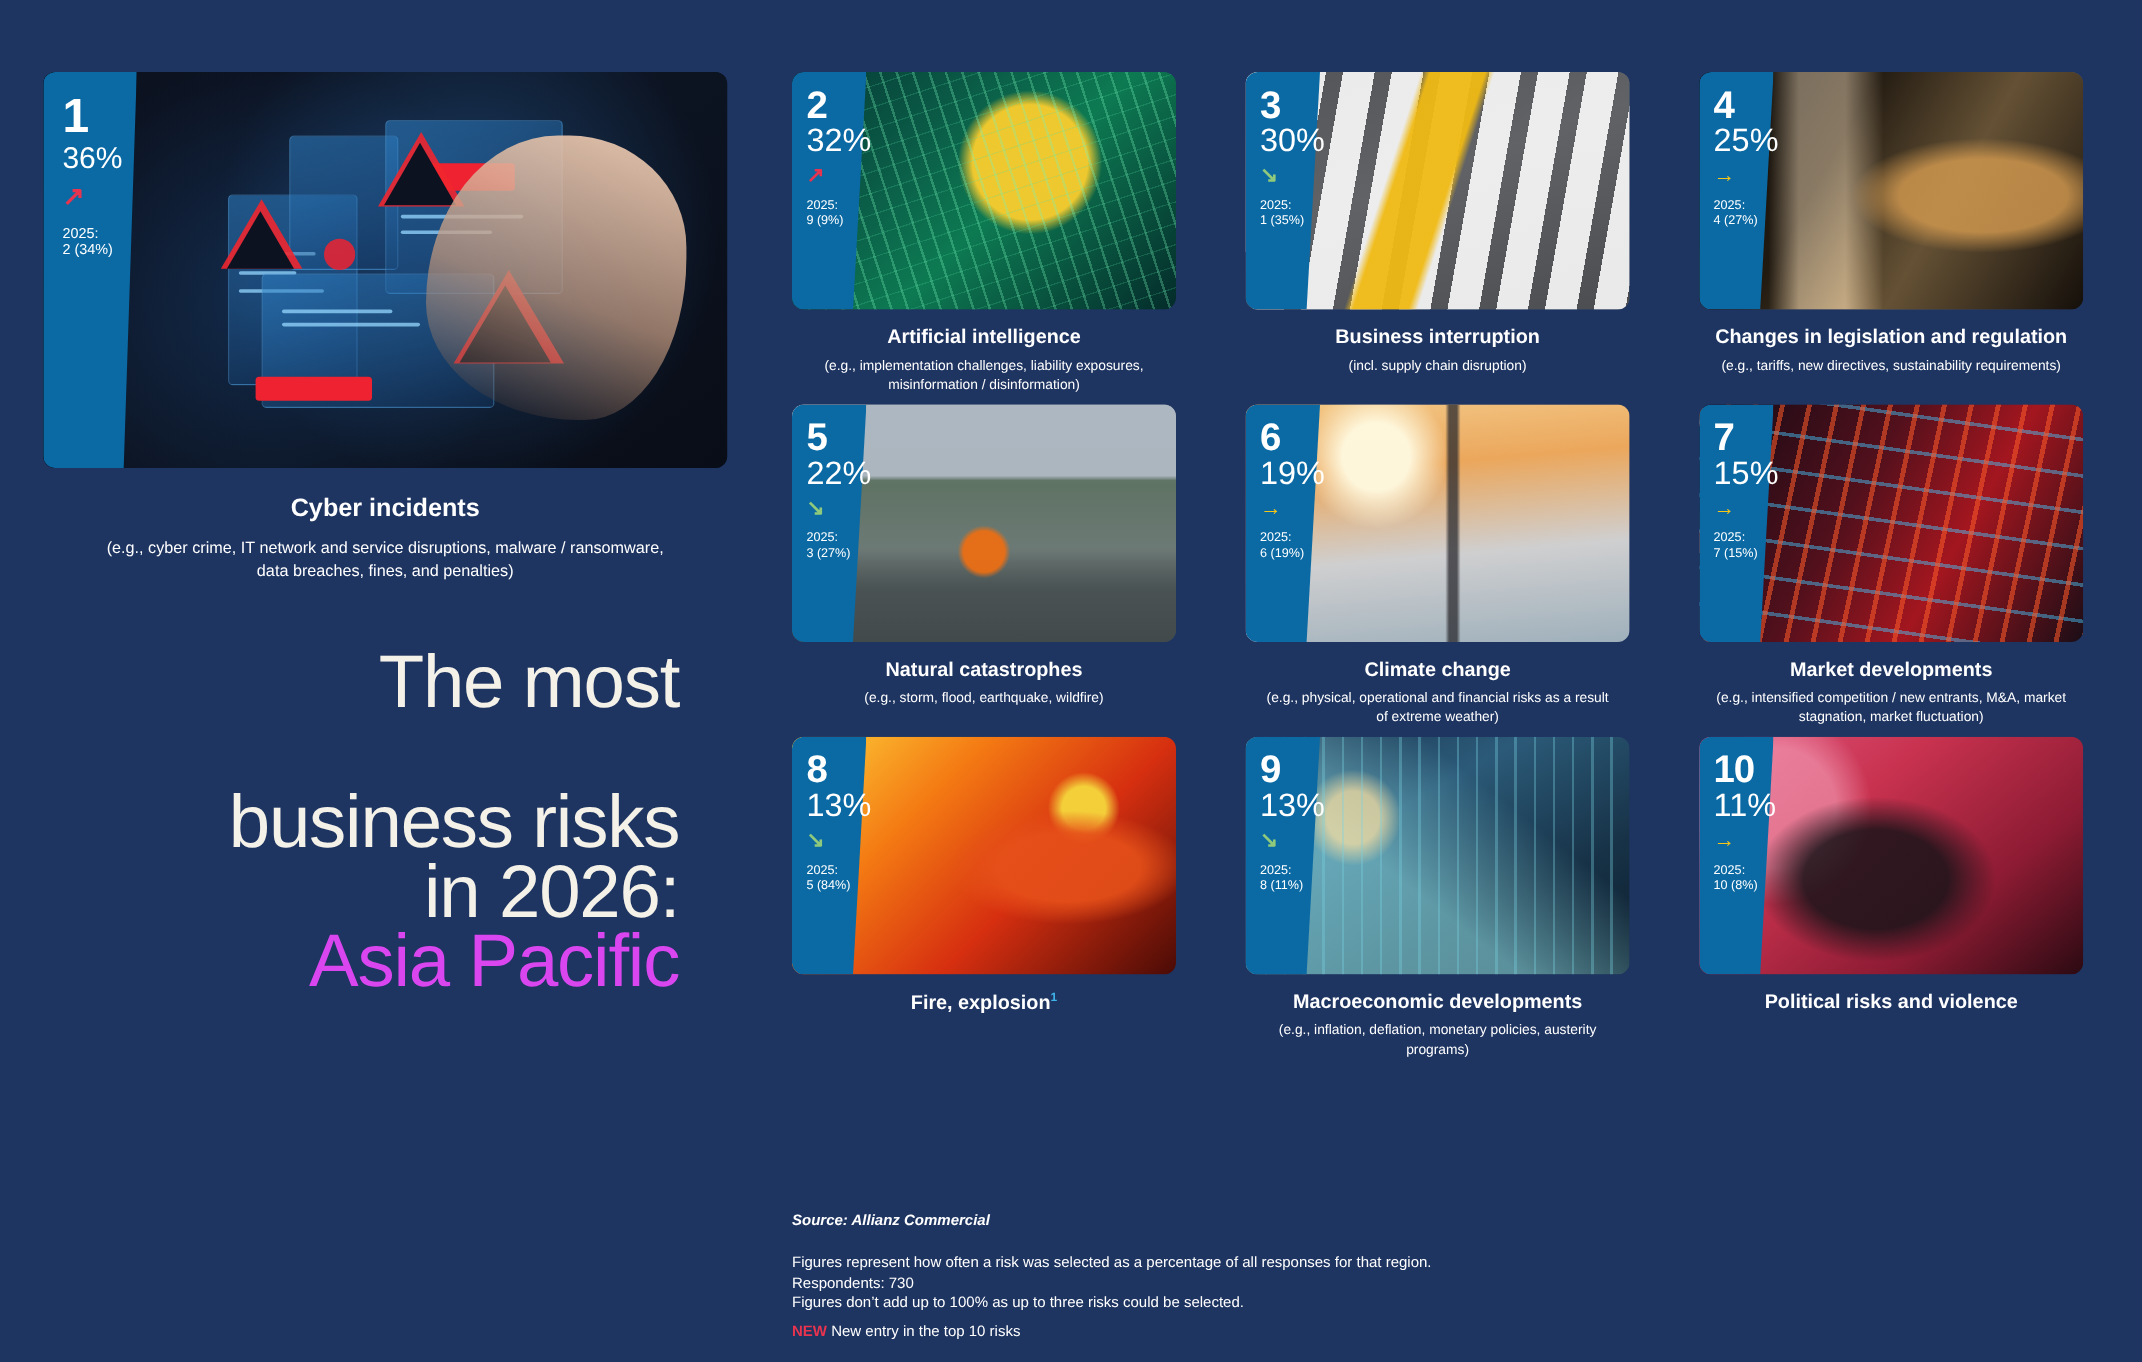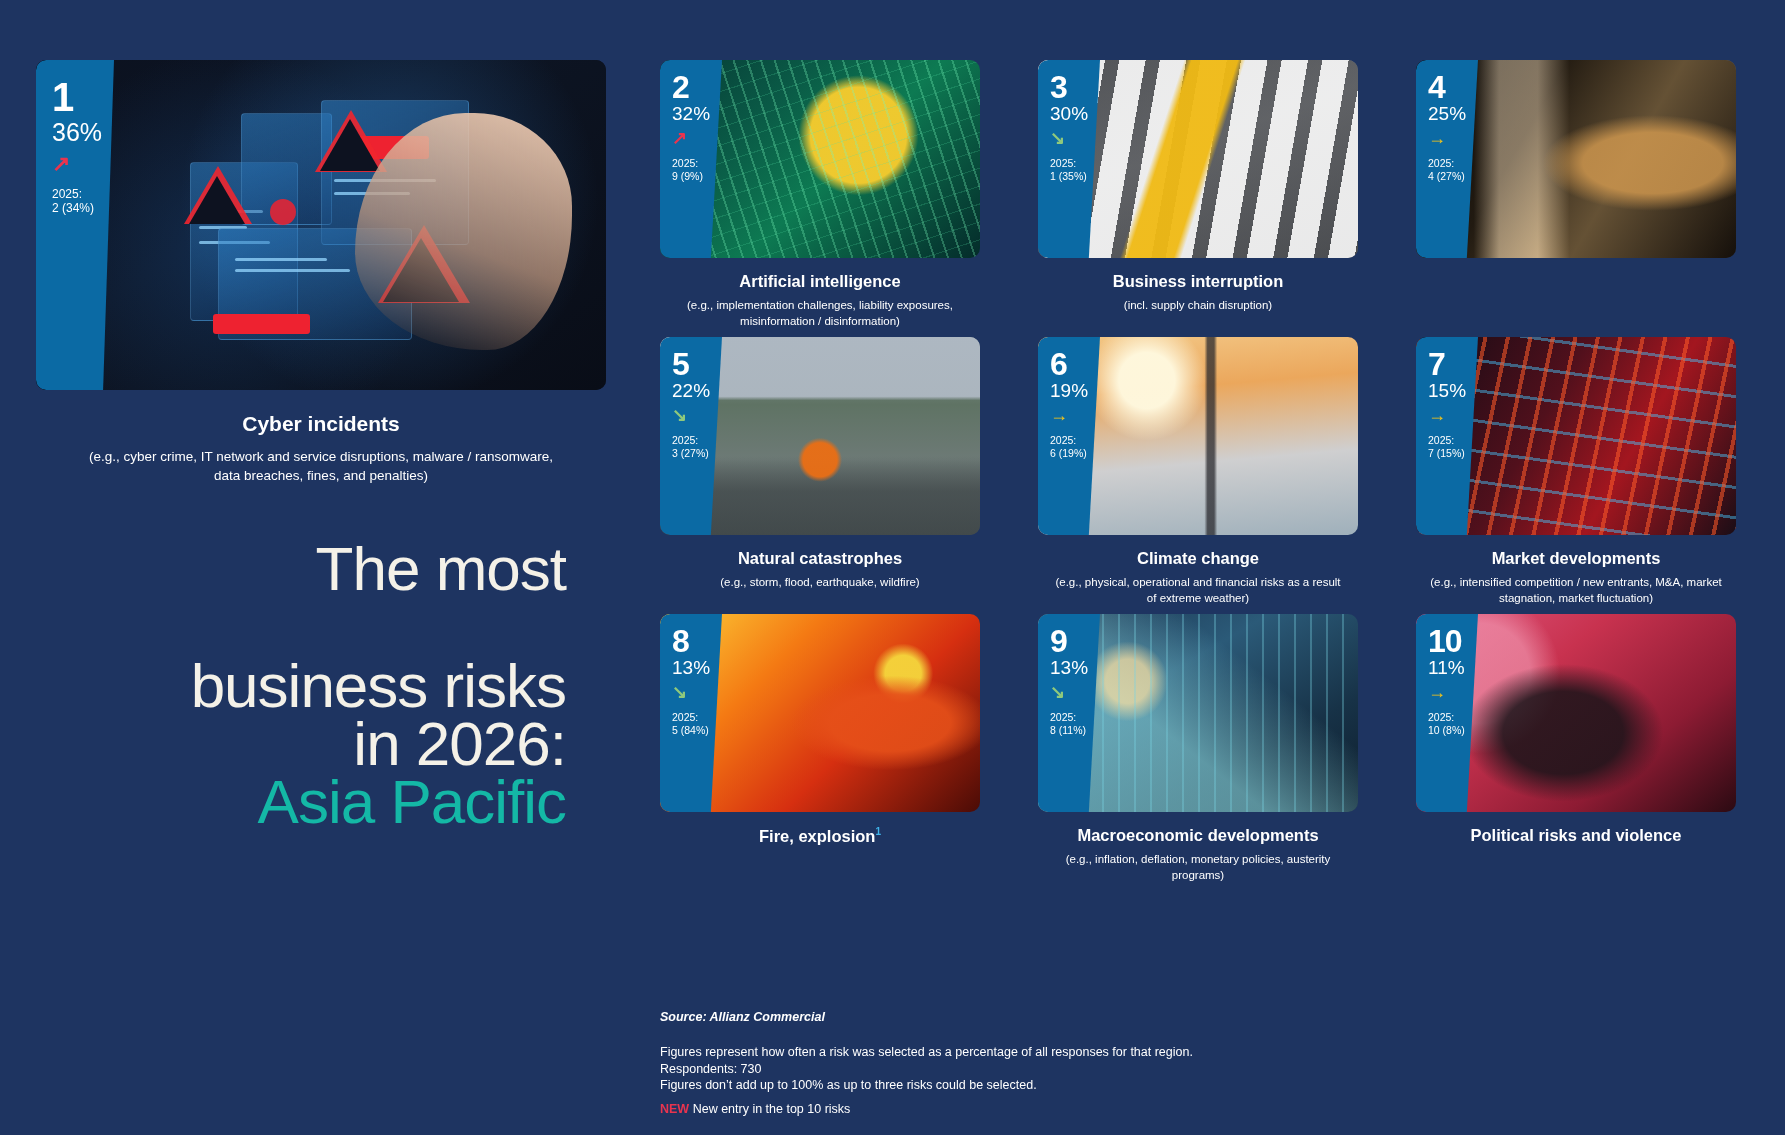--- a/index.html
+++ b/index.html
@@ -88,39 +88,39 @@
     margin-top: 12px; text-align: center; font-size: 13.5px;
     color: #fff; line-height: 1.38; padding: 0 46px;
   }
 
   .bigtitle {
     position: absolute; left: 36px; top: 540px; width: 530px;
     text-align: right; color: #f4f1e8;
     font-weight: 300; font-size: 62px; line-height: .94;
     letter-spacing: -1px;
   }
-  .bigtitle .region { color: #14b8a6; display: block; }
+  .bigtitle .region { color: #d946ef; display: block; }
 
   
   .grid { position: absolute; left: 660px; top: 60px; width: 1090px; }
   .row { position: relative; height: 277px; }
   .cell { position: absolute; top: 0; width: 320px; }
   .cell.c0 { left: 0; }
   .cell.c1 { left: 378px; }
   .cell.c2 { left: 756px; }
 
   .card {
     position: relative; width: 320px; height: 198px;
     border-radius: 10px; overflow: hidden;
   }
   .card .photo { position: absolute; inset: 0; }
   .card .numtab { width: 62px; clip-path: polygon(0 0, 100% 0, 82% 100%, 0 100%); }
   .card .numtab-pad { width: 62px; padding: 12px 0 0 12px; }
   .card .rank { font-size: 32px; }
-  .card .pct { font-size: 19px; margin-top: 2px; }
+  .card .pct { font-size: 27px; margin-top: 2px; }
   .card .arrow { font-size: 18px; margin-top: 6px; }
   .card .prev { font-size: 10.5px; margin-top: 10px; }
 
   .cap { margin-top: 14px; text-align: center; }
   .cap-title { font-size: 16.5px; font-weight: 700; color: #fff; }
   .cap-title sup { color: #3fb4ea; font-size: 10px; vertical-align: super; }
   .cap-sub { margin-top: 7px; font-size: 11.5px; color: #fff; line-height: 1.35; padding: 0 14px; }
 
   
   .ph-ai  { background: linear-gradient(135deg,#063a35 0%,#0a5a46 30%,#0d7a52 55%,#042b2a 100%); }
@@ -271,20 +271,24 @@
           <div class="photo ph-gavel"></div>
           <div class="numtab"></div>
           <div class="numtab-pad">
             <div class="rank">4</div>
             <div class="pct">25%</div>
             <div class="arrow flat">→</div>
             <div class="prev"><span>2025:</span><br><span>4 (27%)</span></div>
           </div>
 
         </div>
+        <div class="cap">
+          <div class="cap-title">Changes in legislation and regulation</div>
+          <div class="cap-sub">(e.g., tariffs, new directives, sustainability requirements)</div>
+        </div>
       </div>
     </div>
 
     <div class="row">
       <div class="cell c0">
         <div class="card">
           <div class="photo ph-flood"></div>
           <div class="numtab"></div>
           <div class="numtab-pad">
             <div class="rank">5</div>

